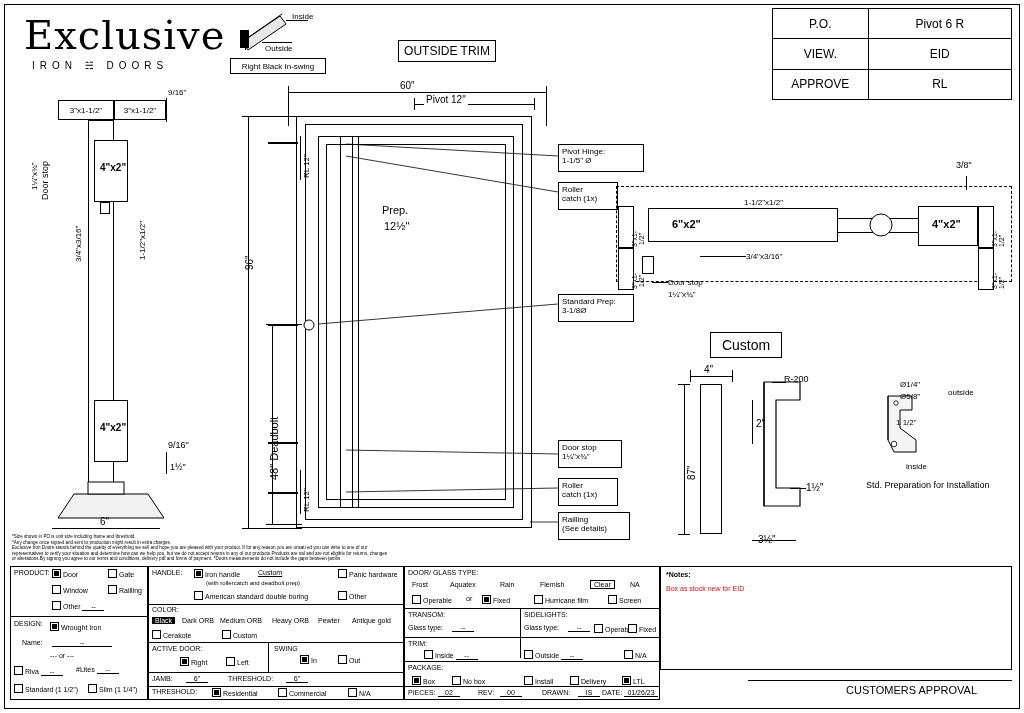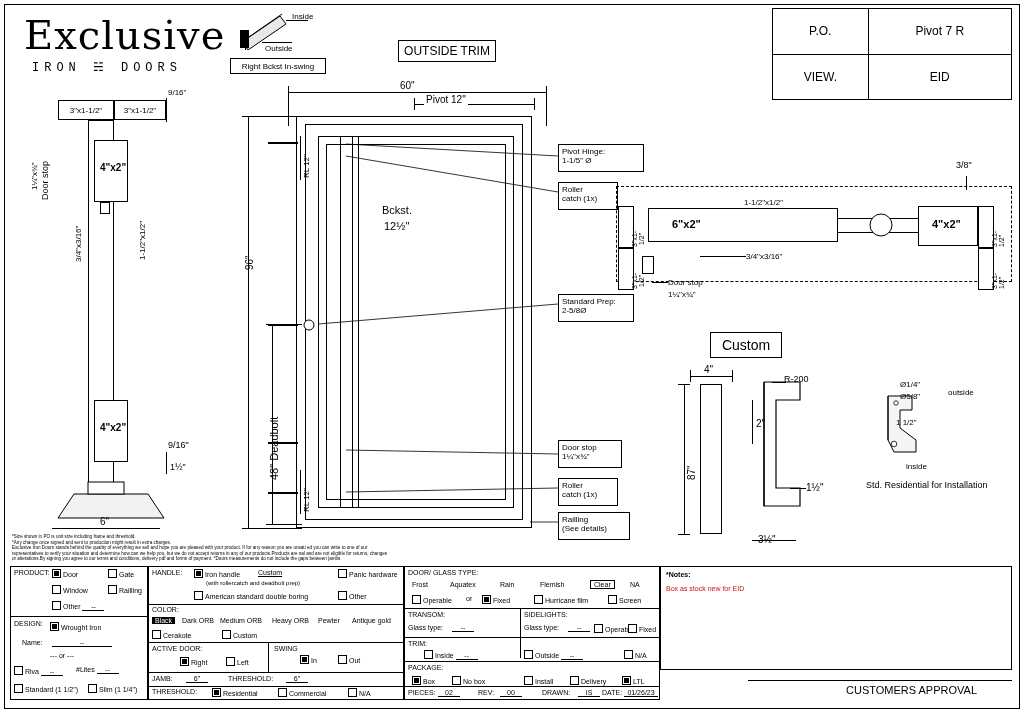--- a/index.html
+++ b/index.html
@@ -19,22 +19,22 @@
   .ln{position:absolute;background:#000;}
   .hline{height:1px;}
   .vline{width:1px;}
   
   #logo-script{
     font-family:"DejaVu Serif", serif;
     font-size:40px;
     letter-spacing:1px;
   }
   #logo-sub{
-    font-family:Liberation Mono, monospace;
-    font-size:12px;
+    font-family:Liberation Sans, sans-serif;
+    font-size:10px;
     letter-spacing:5px;
   }
   
   #titleblock{position:absolute;left:772px;top:8px;width:240px;height:92px;}
   #titleblock table{border-collapse:collapse;width:100%;height:100%;font-size:12px;}
   #titleblock td{border:1px solid #000;text-align:center;vertical-align:middle;}
   #titleblock td.k{width:40%;}
   .formbox{position:absolute;box-sizing:border-box;border:1px solid #000;font-size:7px;}
   .fgrp{position:absolute;font-size:7px;white-space:nowrap;}
   .cb{display:inline-block;width:7px;height:7px;border:1px solid #000;vertical-align:-1px;margin-right:2px;background:#fff;}
@@ -59,44 +59,48 @@
 <div class="lbl" style="left:24px;top:12px;">
   <div id="logo-script">Exclusive</div>
   <div id="logo-sub" style="margin-top:2px;margin-left:8px;">IRON ☵ DOORS</div>
 </div>
 
 <div id="titleblock">
   <table>
     <tbody>
         <tr>
       <td class="k">P.O.</td>
-      <td>Pivot 7 R</td>
+      <td>Pivot 6 R</td>
     </tr>
     <tr>
       <td class="k">VIEW.</td>
       <td>EID</td>
+    </tr>
+    <tr>
+      <td class="k">APPROVE</td>
+      <td>RL</td>
     </tr>
   </tbody>
     </table>
 </div>
 
 <div>
 
   <svg class="abs" style="left:236px;top:10px;" width="70" height="40">
     <polygon points="6,32 44,6 50,14 12,40" fill="#e8e8e8" stroke="#000" stroke-width="1"></polygon>
     <line x1="10" y1="29" x2="46" y2="4" stroke="#000" stroke-width="1"></line>
   </svg>
   <div class="ln vline" style="left:245px;top:32px;height:18px;"></div>
   <div class="abs" style="left:240px;top:30px;width:9px;height:18px;background:#000;"></div>
   <div class="lbl" style="left:292px;top:12px;font-size:8px;">Inside</div>
   <div class="lbl" style="left:265px;top:44px;font-size:8px;">Outside</div>
   <div class="ln hline" style="left:262px;top:42px;width:30px;"></div>
   <div class="ln hline" style="left:286px;top:20px;width:22px;"></div>
 </div>
-<div class="bx ctr" style="left:230px;top:58px;width:96px;height:16px;font-size:8px;">Right Bckst In-swing</div>
+<div class="bx ctr" style="left:230px;top:58px;width:96px;height:16px;font-size:8px;">Right Black In-swing</div>
 
 <div class="bx ctr" style="left:398px;top:40px;width:98px;height:22px;font-size:12px;">OUTSIDE TRIM</div>
 
 <div>
 
   <div class="bx ctr" style="left:58px;top:100px;width:56px;height:20px;font-size:8px;">3"x1-1/2"</div>
   <div class="bx ctr" style="left:114px;top:100px;width:52px;height:20px;font-size:8px;">3"x1-1/2"</div>
   <div class="lbl" style="left:168px;top:88px;font-size:8px;">9/16"</div>
   <div class="ln vline" style="left:166px;top:98px;height:24px;"></div>
 
@@ -152,21 +156,21 @@
   <div class="ln vline" style="left:272px;top:324px;height:200px;"></div>
   <div class="ln hline" style="left:266px;top:324px;width:36px;"></div>
   <div class="ln hline" style="left:266px;top:524px;width:36px;"></div>
   <div class="lbl rot90" style="left:268px;top:480px;font-size:11px;">48" Deadbolt</div>
 
   <div class="ln vline" style="left:300px;top:136px;height:44px;"></div>
   <div class="lbl rot90" style="left:302px;top:178px;font-size:8px;">RL 12"</div>
   <div class="ln vline" style="left:300px;top:470px;height:44px;"></div>
   <div class="lbl rot90" style="left:302px;top:512px;font-size:8px;">RL 12"</div>
 
-  <div class="lbl" style="left:382px;top:204px;font-size:11px;">Bckst.</div>
+  <div class="lbl" style="left:382px;top:204px;font-size:11px;">Prep.</div>
   <div class="lbl" style="left:384px;top:220px;font-size:11px;">12½"</div>
 
   <svg class="abs" style="left:300px;top:316px;" width="18" height="18">
     <circle cx="9" cy="9" r="5" fill="#fff" stroke="#000" stroke-width="1"></circle>
   </svg>
 
   <div class="ln hline" style="left:268px;top:142px;width:30px;height:2px;"></div>
   <div class="ln hline" style="left:268px;top:324px;width:30px;height:2px;"></div>
   <div class="ln hline" style="left:268px;top:442px;width:30px;height:2px;"></div>
   <div class="ln hline" style="left:268px;top:492px;width:30px;height:2px;"></div>
@@ -175,21 +179,21 @@
 <div class="notebox" style="left:558px;top:144px;width:86px;height:28px;">
   <span style="white-space:pre-line;">Pivot Hinge:
 1-1/5" Ø</span>
 </div>
 <div class="notebox" style="left:558px;top:182px;width:60px;height:28px;">
   <span style="white-space:pre-line;">Roller
 catch (1x)</span>
 </div>
 <div class="notebox" style="left:558px;top:294px;width:76px;height:28px;">
   <span style="white-space:pre-line;">Standard Prep:
-2-5/8Ø</span>
+3-1/8Ø</span>
 </div>
 <div class="notebox" style="left:558px;top:440px;width:64px;height:28px;">
   <span style="white-space:pre-line;">Door stop
 1¼"x¾"</span>
 </div>
 <div class="notebox" style="left:558px;top:478px;width:60px;height:28px;">
   <span style="white-space:pre-line;">Roller
 catch (1x)</span>
 </div>
 <div class="notebox" style="left:558px;top:512px;width:72px;height:28px;">
@@ -286,21 +290,21 @@
     <path d="M16 8 L40 8 L40 22 L28 22 L28 40 L44 52 L44 64 L22 64 L16 52 Z" fill="#f5f5f5" stroke="#000" stroke-width="1"></path>
     <line x1="16" y1="8" x2="16" y2="52" stroke="#000" stroke-width="1"></line>
     <circle cx="24" cy="15" r="2.2" fill="#fff" stroke="#000" stroke-width="0.8"></circle>
     <circle cx="22" cy="56" r="2.8" fill="#fff" stroke="#000" stroke-width="0.8"></circle>
   </svg>
   <div class="lbl" style="left:900px;top:380px;font-size:8px;">Ø1/4"</div>
   <div class="lbl" style="left:900px;top:392px;font-size:8px;">Ø5/8"</div>
   <div class="lbl" style="left:896px;top:418px;font-size:8px;">1 1/2"</div>
   <div class="lbl" style="left:948px;top:388px;font-size:8px;">outside</div>
   <div class="lbl" style="left:906px;top:462px;font-size:8px;">inside</div>
-  <div class="lbl" style="left:866px;top:480px;font-size:9px;">Std. Residential for Installation</div>
+  <div class="lbl" style="left:866px;top:480px;font-size:9px;">Std. Preparation for Installation</div>
 </div>
 
 <div class="abs" style="left:12px;top:534px;">
   <div class="fine">*Size shown in PO is unit size including frame and threshold.</div>
   <div class="fine">*Any change once signed and sent to production might result in extra charges.</div>
   <div class="fine">Exclusive Iron Doors stands behind the quality of everything we sell and hope you are pleased with your product. If for any reason you are unsati    ed you can write to one of our</div>
   <div class="fine">representatives to verify your situation and determine how can we help you, but we do not accept returns in any of our products.Products are    nal and are not eligible for returns, changes</div>
   <div class="fine">or alterations.By signing you agree to our terms and conditions, delivery pdf and forms of payment. *Doors measurements do not include the gaps between jambs</div>
 </div>
 

